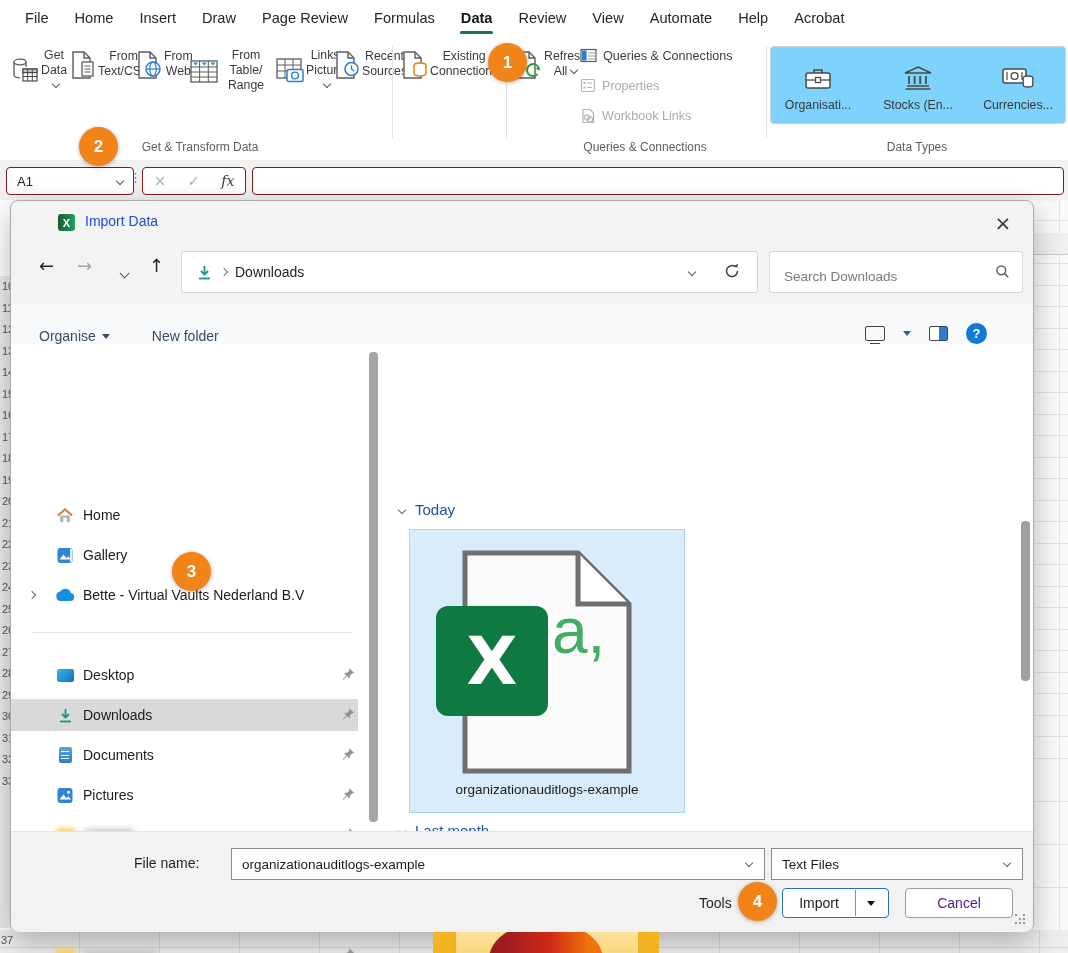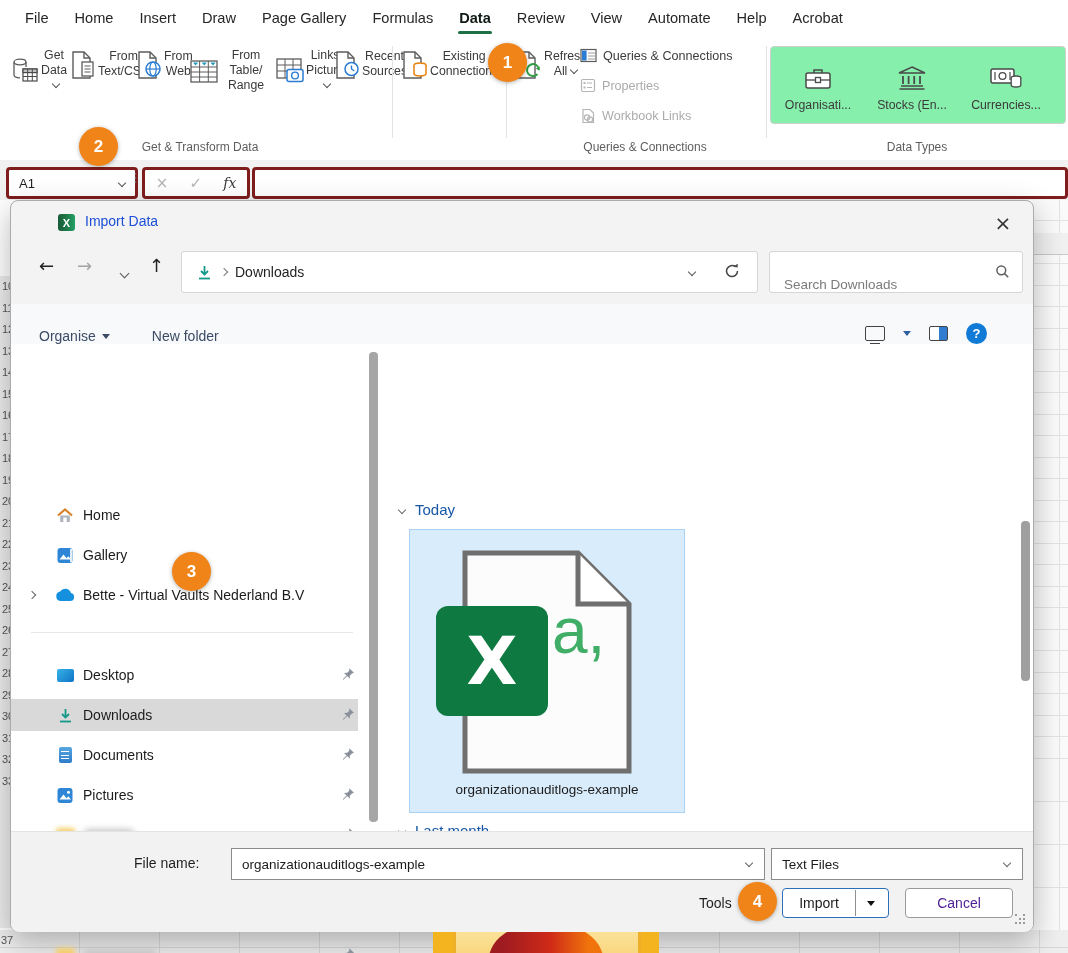--- a/index.html
+++ b/index.html
@@ -21,27 +21,27 @@
   .rb .ic{height:36px;display:flex;align-items:flex-end;justify-content:center}
   .rb .lb{font-size:12.3px;color:#3a3a3a;text-align:center;line-height:1.2;margin-top:4px}
   .rsep{position:absolute;top:10px;height:92px;width:1px;background:#e3e3e3}
   .grouplabel{position:absolute;top:104px;font-size:12px;color:#5e5e5e;text-align:center}
   .smallbtn{position:absolute;display:flex;align-items:center;gap:6px;font-size:12.6px;color:#3c3c3c}
   .smallbtn.disabled{color:#ababab}
   .cv{display:inline-block;width:5px;height:5px;border-right:1.3px solid #555;
     border-bottom:1.3px solid #555;transform:rotate(45deg);margin-left:4px;vertical-align:2px}
   .cv.right{transform:rotate(-45deg)}
   .gallery{position:absolute;left:770px;top:10px;width:294px;height:76px;border:1px solid #cfcfcf;
-    border-radius:4px;display:flex;align-items:center;justify-content:flex-start;background:#86efac}
+    border-radius:4px;display:flex;align-items:center;justify-content:space-between;background:#7dd3fc}
   .gitem{display:flex;flex-direction:column;align-items:center;font-size:12.3px;color:#3a3a3a;width:94px}
   .gitem .gic{height:40px;display:flex;align-items:center}
 
   
   #fbar{position:absolute;left:0;top:160px;width:1068px;height:40px;background:#f1f1f1}
-  .fbox{position:absolute;top:7px;height:26px;background:#fff;border:3px solid #7f1d1d;border-radius:4px;
+  .fbox{position:absolute;top:7px;height:26px;background:#fff;border:1px solid #7f1d1d;border-radius:4px;
     display:flex;align-items:center;font-size:13px;color:#222}
   #namebox{left:6px;width:116px;padding-left:10px}
   #namebox .cv{margin-left:auto;margin-right:10px}
   #fdots{position:absolute;left:129px;top:10px;color:#777;font-size:13px;font-family:"DejaVu Sans",sans-serif}
   #fxbox{left:142px;width:102px;justify-content:space-around}
   #fxbox .gx{color:#b3b3b3;font-size:15px;font-family:"DejaVu Sans",sans-serif}
   #fxbox .fx{color:#3b3b3b;font-style:italic;font-family:"DejaVu Serif",serif;font-size:14px}
   #fieldbox{left:252px;width:810px}
 
   
@@ -71,21 +71,21 @@
   .navarrow.dis{color:#a4a4a4}
   #nav-chevron{position:absolute;left:106px;top:64px}
   #nav-chevron .cv{width:6px;height:6px;border-color:#555}
   #breadcrumb{position:absolute;left:170px;top:50px;width:575px;height:40px;background:#fff;
     border:1px solid #d6d6d6;border-radius:3px;display:flex;align-items:center;font-size:14px;color:#1f1f1f}
   #breadcrumb .bc-root{margin-left:8px}
   #bc-caret{position:absolute;right:62px;top:17px}
   #bc-refresh{position:absolute;right:16px;top:10px}
   #searchbox{position:absolute;left:758px;top:50px;width:252px;height:40px;background:#fff;
     border:1px solid #d6d6d6;border-radius:3px}
-  #searchbox input{position:absolute;left:12px;top:12px;width:190px;height:38px;border:none;outline:none;
+  #searchbox input{position:absolute;left:12px;top:4px;width:190px;height:38px;border:none;outline:none;
     font-size:13.5px;color:#444;font-family:"Liberation Sans",sans-serif;background:transparent}
   #searchbox input::placeholder{color:#7b7b7b}
   #search-mag{position:absolute;right:12px;top:12px}
 
   #cmdbar{position:absolute;left:0;top:103px;width:100%;height:40px;background:#f7f9fa;
     border-bottom:1px solid #e6e6e6;display:flex;align-items:flex-end;font-size:14px;color:#3b4b66}
   #organise{margin-left:28px;display:flex;align-items:center;gap:6px}
   .caret-solid{width:0;height:0;border-left:4px solid transparent;border-right:4px solid transparent;
     border-top:5px solid currentColor;display:inline-block}
   #newfolder{margin-left:42px}
@@ -174,21 +174,21 @@
 </head>
 <body>
 
 <div id="screen">
 
   <div id="menubar">
     <div class="mtab">File</div>
     <div class="mtab">Home</div>
     <div class="mtab">Insert</div>
     <div class="mtab">Draw</div>
-    <div class="mtab">Page Gallery</div>
+    <div class="mtab">Page Review</div>
     <div class="mtab">Formulas</div>
     <div class="mtab active">Data</div>
     <div class="mtab">Review</div>
     <div class="mtab">View</div>
     <div class="mtab">Automate</div>
     <div class="mtab">Help</div>
     <div class="mtab">Acrobat</div>
   </div>
 
   <div id="ribbon">

